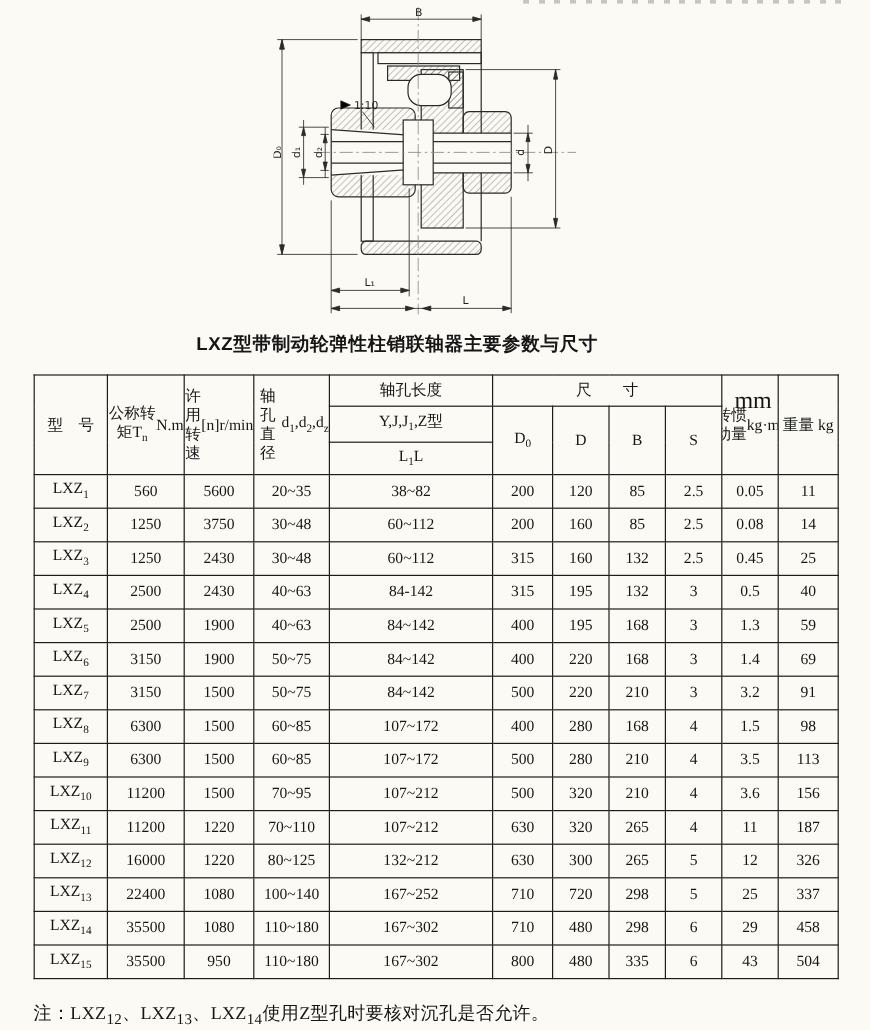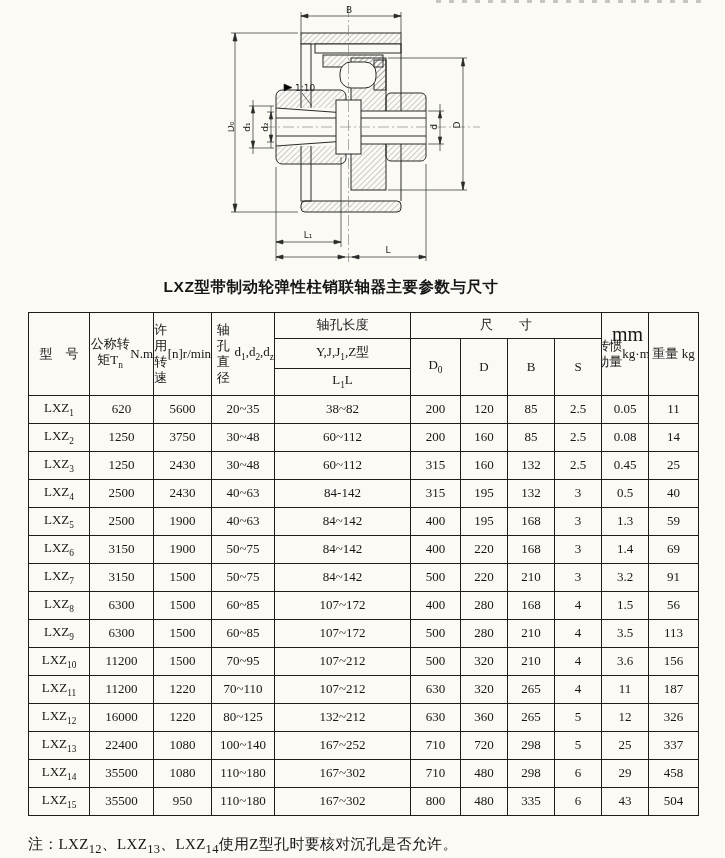--- a/index.html
+++ b/index.html
@@ -239,21 +239,21 @@
         <div class="lrow">
           <span>L<sub>1</sub></span>
           <span>L</span>
         </div>
       </td>
     </tr>
   </thead>
   <tbody class="rows">
       <tr>
         <td>LXZ<sub>1</sub></td>
-        <td>620</td>
+        <td>560</td>
         <td>5600</td>
         <td>20~35</td>
         <td>38~82</td>
         <td>200</td>
         <td>120</td>
         <td>85</td>
         <td>2.5</td>
         <td>0.05</td>
         <td>11</td>
       </tr>
@@ -339,21 +339,21 @@
         <td>LXZ<sub>8</sub></td>
         <td>6300</td>
         <td>1500</td>
         <td>60~85</td>
         <td>107~172</td>
         <td>400</td>
         <td>280</td>
         <td>168</td>
         <td>4</td>
         <td>1.5</td>
-        <td>56</td>
+        <td>98</td>
       </tr>
       <tr>
         <td>LXZ<sub>9</sub></td>
         <td>6300</td>
         <td>1500</td>
         <td>60~85</td>
         <td>107~172</td>
         <td>500</td>
         <td>280</td>
         <td>210</td>
@@ -387,21 +387,21 @@
         <td>11</td>
         <td>187</td>
       </tr>
       <tr>
         <td>LXZ<sub>12</sub></td>
         <td>16000</td>
         <td>1220</td>
         <td>80~125</td>
         <td>132~212</td>
         <td>630</td>
-        <td>360</td>
+        <td>300</td>
         <td>265</td>
         <td>5</td>
         <td>12</td>
         <td>326</td>
       </tr>
       <tr>
         <td>LXZ<sub>13</sub></td>
         <td>22400</td>
         <td>1080</td>
         <td>100~140</td>

